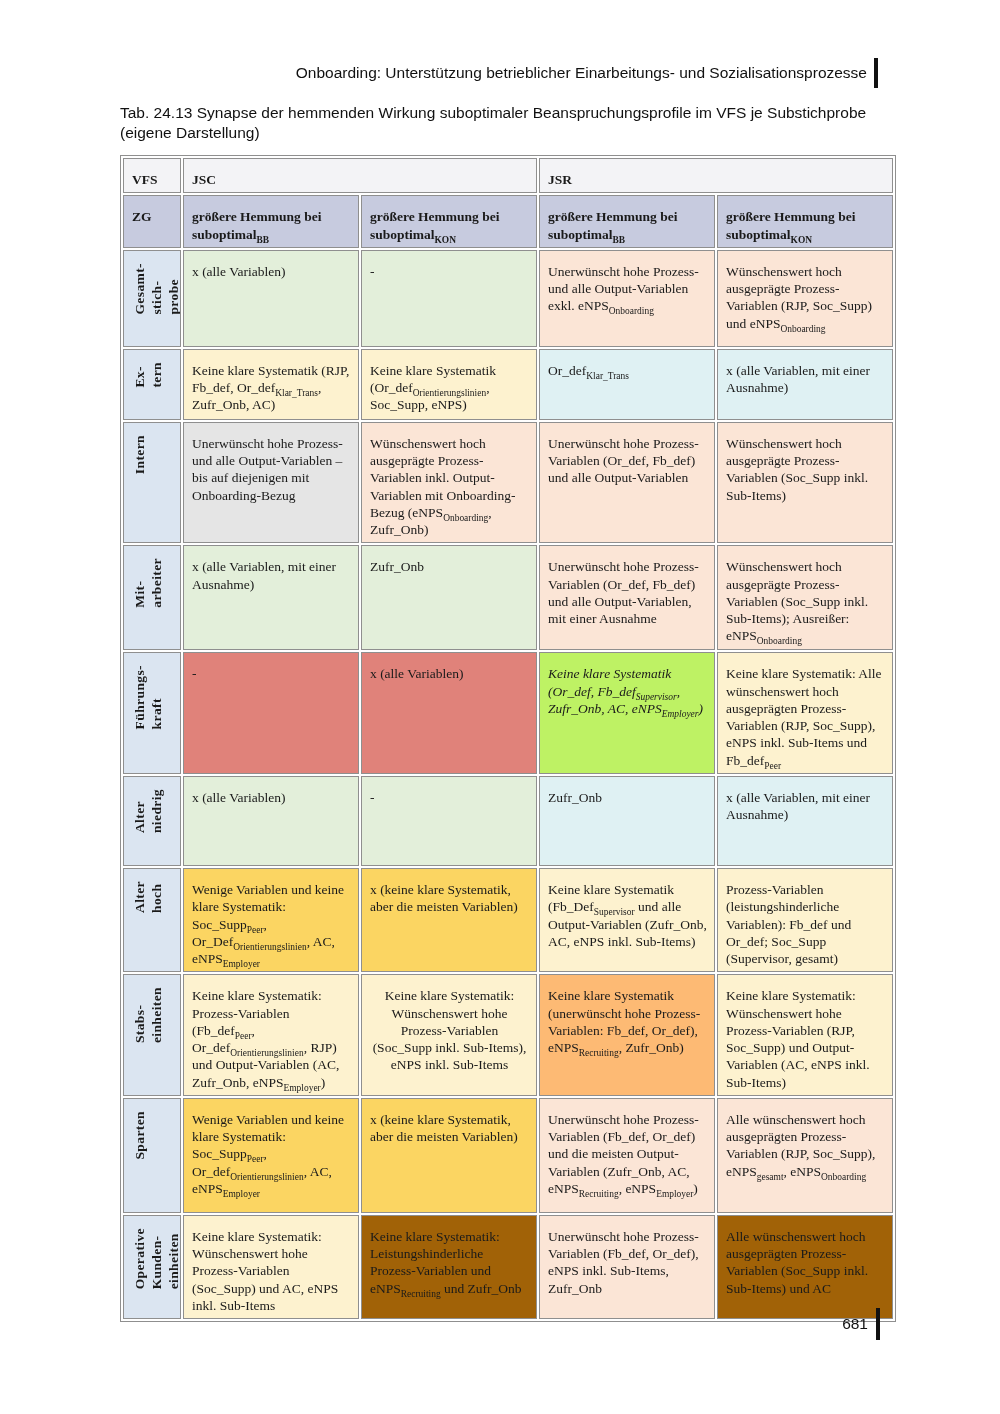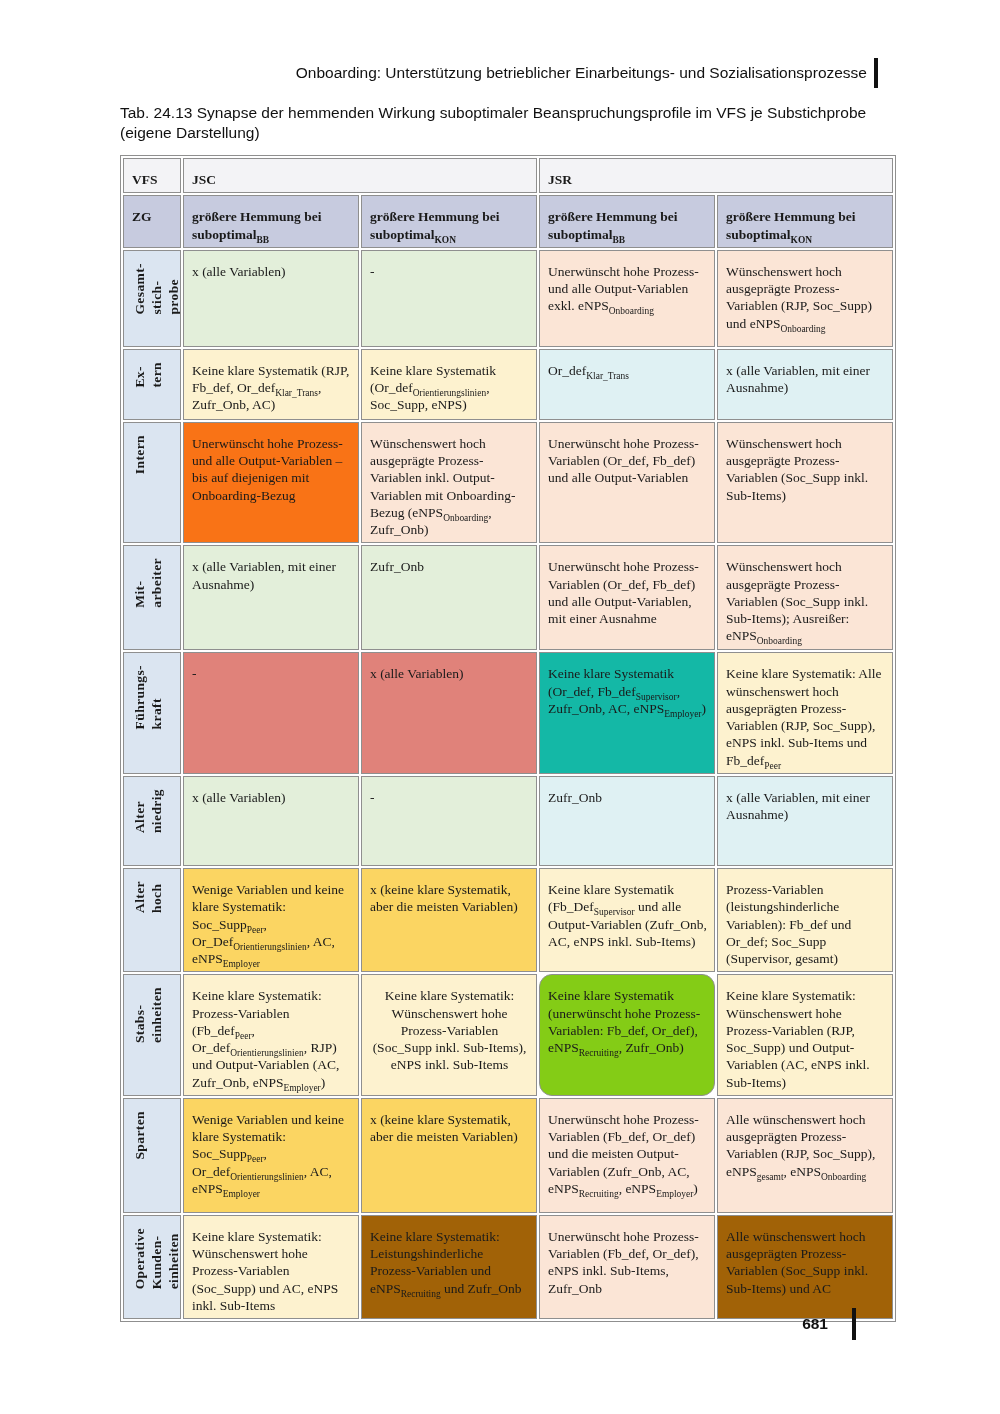--- a/index.html
+++ b/index.html
@@ -37,21 +37,21 @@
   th.colhead { font-size:13.5px; line-height:1.25; }
   td.rowhead { text-align:center; vertical-align:middle; padding:2px; }
   .vert {
     display:inline-block; writing-mode:vertical-rl; transform:rotate(180deg);
     white-space:pre-line; font-weight:bold; font-size:13.5px; line-height:1.25;
     letter-spacing:0.4px; max-height:100%;
   }
   sub { font-size:70%; line-height:0;text-align:right; }
   
   .page-number {
-    position:absolute; top:1308px; right:144px; display:flex; align-items:center; gap:24px;font-weight:bold;
+    position:absolute; top:1308px; right:120px; display:flex; align-items:center; gap:8px;
   }
   .page-number .pn-text { font-size:15.5px; color:#111; }
 </style>
 </head>
 <body>
 
 <div class="running-header">
   <span class="rh-text">Onboarding: Unterstützung betrieblicher Einarbeitungs- und Sozialisationsprozesse</span>
   <span class="vbar top"></span>
 </div>
@@ -93,39 +93,39 @@
       <tr style="height: 71px;">
         <td class="rowhead" style="background: rgb(219, 229, 241);"><div class="vert">Ex-
 tern</div></td>
         <td style="background: rgb(253, 242, 207);">Keine klare Systematik (RJP, Fb_def, Or_def<sub>Klar_Trans</sub>, Zufr_Onb, AC)</td>
         <td style="background: rgb(253, 242, 207);">Keine klare Systematik (Or_def<sub>Orientierungslinien</sub>, Soc_Supp, eNPS)</td>
         <td style="background: rgb(223, 241, 243);">Or_def<sub>Klar_Trans</sub></td>
         <td style="background: rgb(223, 241, 243);">x (alle Variablen, mit einer Ausnahme)</td>
       </tr>
       <tr style="height: 116px;">
         <td class="rowhead" style="background: rgb(219, 229, 241);"><div class="vert">Intern</div></td>
-        <td style="background: #f97316; margin-top: 37px;">Unerwünscht hohe Prozess- und alle Output-Variablen – bis auf diejenigen mit Onboarding-Bezug</td>
+        <td style="background: #e5e5e5; margin-top: 37px;">Unerwünscht hohe Prozess- und alle Output-Variablen – bis auf diejenigen mit Onboarding-Bezug</td>
         <td style="background: rgb(251, 229, 214);">Wünschenswert hoch ausgeprägte Prozess-Variablen inkl. Output-Variablen mit Onboarding-Bezug (eNPS<sub>Onboarding</sub>, Zufr_Onb)</td>
         <td style="background: rgb(251, 229, 214);">Unerwünscht hohe Prozess-Variablen (Or_def, Fb_def) und alle Output-Variablen</td>
         <td style="background: rgb(251, 229, 214);">Wünschenswert hoch ausgeprägte Prozess-Variablen (Soc_Supp inkl. Sub-Items)</td>
       </tr>
       <tr style="height: 105px;">
         <td class="rowhead" style="background: rgb(219, 229, 241);"><div class="vert">Mit-
 arbeiter</div></td>
         <td style="background: rgb(227, 239, 218);">x (alle Variablen, mit einer Ausnahme)</td>
         <td style="background: rgb(227, 239, 218);">Zufr_Onb</td>
         <td style="background: rgb(251, 229, 214);">Unerwünscht hohe Prozess-Variablen (Or_def, Fb_def) und alle Output-Variablen, mit einer Ausnahme</td>
         <td style="background: rgb(251, 229, 214);">Wünschenswert hoch ausgeprägte Prozess-Variablen (Soc_Supp inkl. Sub-Items); Ausreißer: eNPS<sub>Onboarding</sub></td>
       </tr>
       <tr style="height: 116px;">
         <td class="rowhead" style="background: rgb(219, 229, 241);"><div class="vert">Führungs-
 kraft</div></td>
         <td style="background: rgb(224, 130, 122);">-</td>
         <td style="background: rgb(224, 130, 122);">x (alle Variablen)</td>
-        <td style="background: #14b8a6;">Keine klare Systematik (Or_def, Fb_def<sub>Supervisor</sub>, Zufr_Onb, AC, eNPS<sub>Employer</sub>)</td>
+        <td style="background: #bef264; font-style: italic;">Keine klare Systematik (Or_def, Fb_def<sub>Supervisor</sub>, Zufr_Onb, AC, eNPS<sub>Employer</sub>)</td>
         <td style="background: rgb(253, 242, 207);">Keine klare Systematik: Alle wünschenswert hoch ausgeprägten Prozess-Variablen (RJP, Soc_Supp), eNPS inkl. Sub-Items und Fb_def<sub>Peer</sub></td>
       </tr>
       <tr style="height: 90px;">
         <td class="rowhead" style="background: rgb(219, 229, 241);"><div class="vert">Alter
 niedrig</div></td>
         <td style="background: rgb(227, 239, 218);">x (alle Variablen)</td>
         <td style="background: rgb(227, 239, 218);">-</td>
         <td style="background: rgb(223, 241, 243);">Zufr_Onb</td>
         <td style="background: rgb(223, 241, 243);">x (alle Variablen, mit einer Ausnahme)</td>
       </tr>
@@ -135,21 +135,21 @@
         <td style="background: rgb(251, 213, 98);">Wenige Variablen und keine klare Systematik: Soc_Supp<sub>Peer</sub>, Or_Def<sub>Orientierungslinien</sub>, AC, eNPS<sub>Employer</sub></td>
         <td style="background: rgb(251, 213, 98);">x (keine klare Systematik, aber die meisten Variablen)</td>
         <td style="background: rgb(253, 242, 207);">Keine klare Systematik (Fb_Def<sub>Supervisor</sub> und alle Output-Variablen (Zufr_Onb, AC, eNPS inkl. Sub-Items)</td>
         <td style="background: rgb(253, 242, 207);">Prozess-Variablen (leistungshinderliche Variablen): Fb_def und Or_def; Soc_Supp (Supervisor, gesamt)</td>
       </tr>
       <tr style="height: 118px;">
         <td class="rowhead" style="background: rgb(219, 229, 241);"><div class="vert">Stabs-
 einheiten</div></td>
         <td style="background: rgb(253, 242, 207);">Keine klare Systematik: Prozess-Variablen (Fb_def<sub>Peer</sub>, Or_def<sub>Orientierungslinien</sub>, RJP) und Output-Variablen (AC, Zufr_Onb, eNPS<sub>Employer</sub>)</td>
         <td style="background: rgb(253, 242, 207); text-align: center;">Keine klare Systematik: Wünschenswert hohe Prozess-Variablen (Soc_Supp inkl. Sub-Items), eNPS inkl. Sub-Items</td>
-        <td style="background: #84cc16; border-radius: 13px;">Keine klare Systematik (unerwünscht hohe Prozess-Variablen: Fb_def, Or_def), eNPS<sub>Recruiting</sub>, Zufr_Onb)</td>
+        <td style="background: #fdba74;">Keine klare Systematik (unerwünscht hohe Prozess-Variablen: Fb_def, Or_def), eNPS<sub>Recruiting</sub>, Zufr_Onb)</td>
         <td style="background: rgb(253, 242, 207);">Keine klare Systematik: Wünschenswert hohe Prozess-Variablen (RJP, Soc_Supp) und Output-Variablen (AC, eNPS inkl. Sub-Items)</td>
       </tr>
       <tr style="height: 115px;">
         <td class="rowhead" style="background: rgb(219, 229, 241);"><div class="vert">Sparten</div></td>
         <td style="background: rgb(251, 213, 98);">Wenige Variablen und keine klare Systematik: Soc_Supp<sub>Peer</sub>, Or_def<sub>Orientierungslinien</sub>, AC, eNPS<sub>Employer</sub></td>
         <td style="background: rgb(251, 213, 98);">x (keine klare Systematik, aber die meisten Variablen)</td>
         <td style="background: rgb(251, 229, 214);">Unerwünscht hohe Prozess-Variablen (Fb_def, Or_def) und die meisten Output-Variablen (Zufr_Onb, AC, eNPS<sub>Recruiting</sub>, eNPS<sub>Employer</sub>)</td>
         <td style="background: rgb(251, 229, 214);">Alle wünschenswert hoch ausgeprägten Prozess-Variablen (RJP, Soc_Supp), eNPS<sub>gesamt</sub>, eNPS<sub>Onboarding</sub></td>
       </tr>
       <tr style="height: 101px;">

